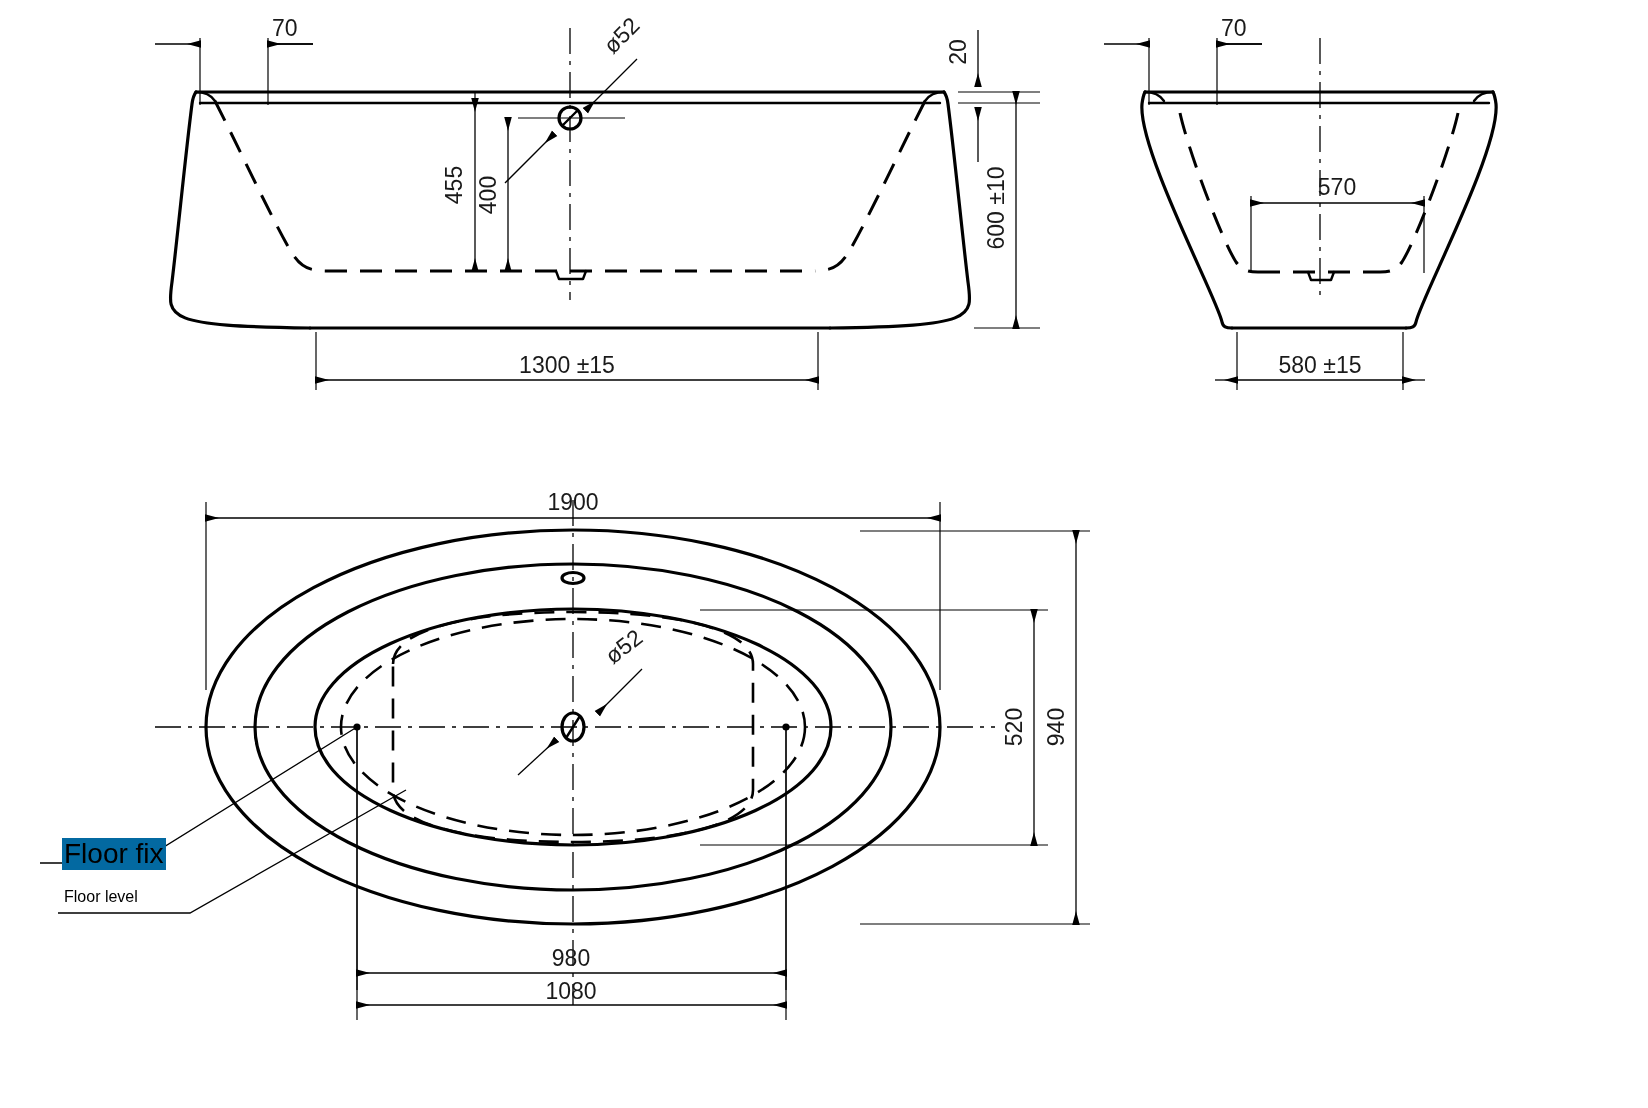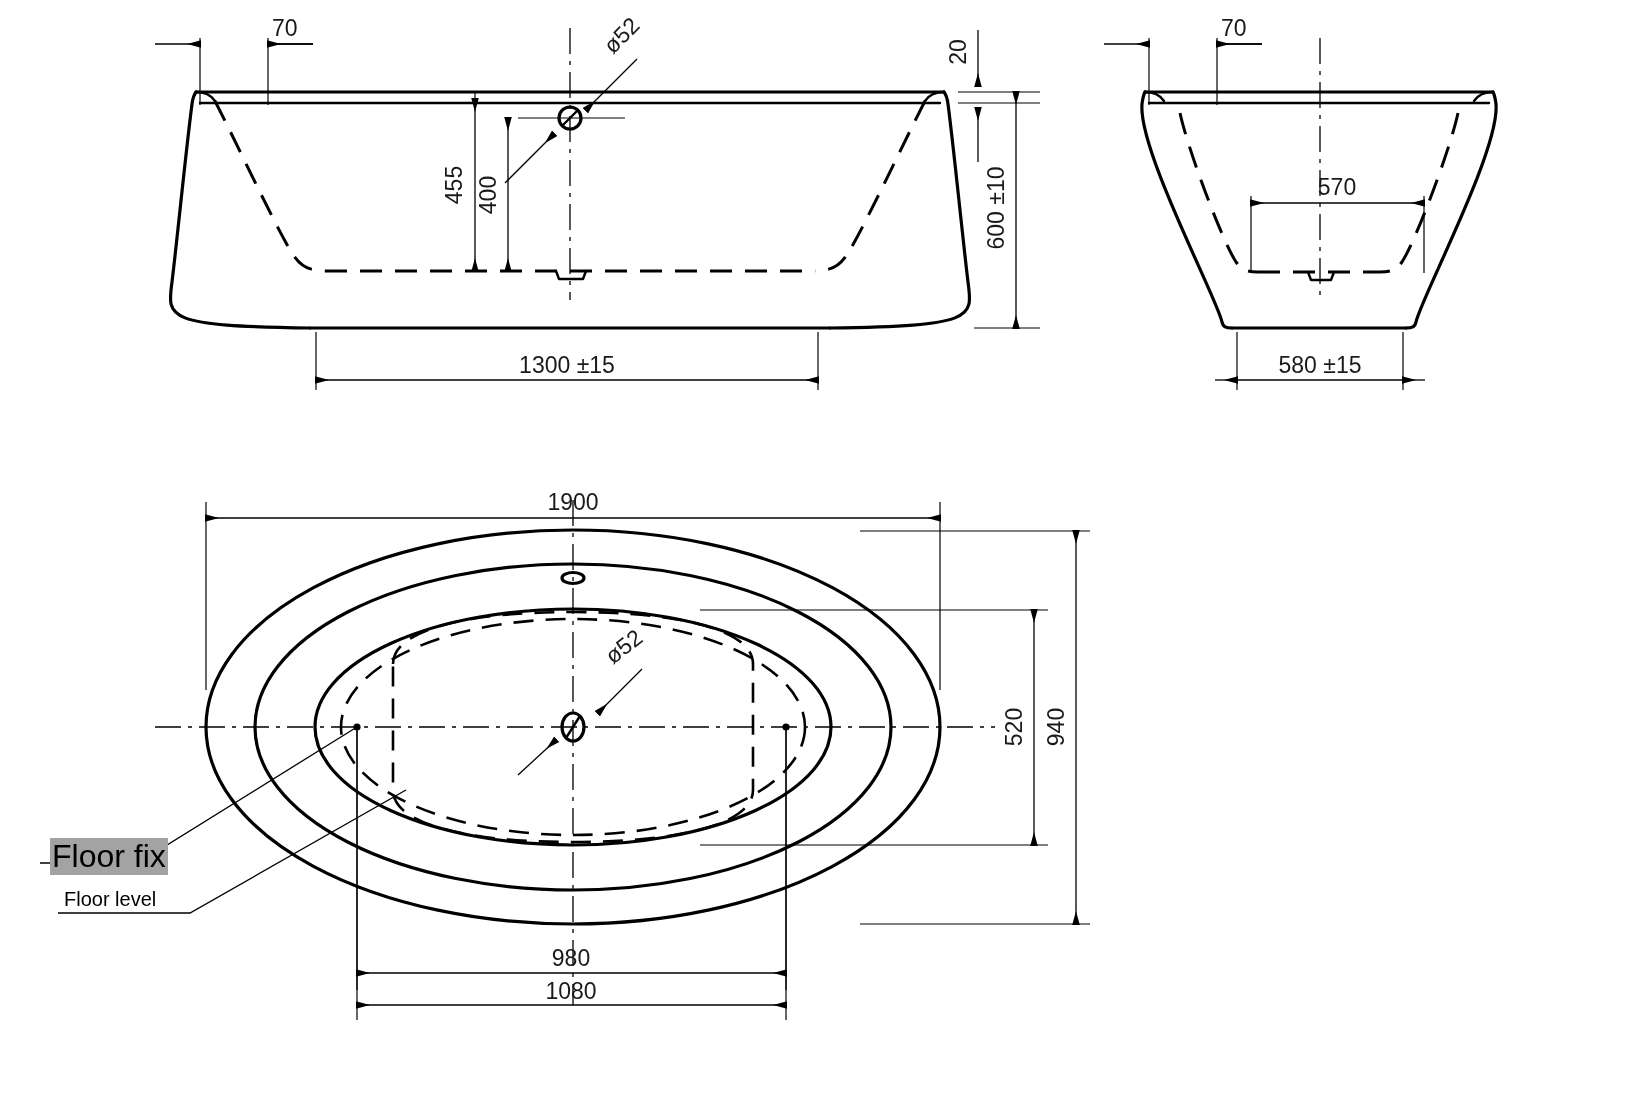--- a/index.html
+++ b/index.html
@@ -193,17 +193,17 @@
 
     <path class="leader" d="M40,863 L138,863 L357,727"></path>
     <text class="labeltext" x="44" y="856"></text>
 
     <path class="leader" d="M58,913 L190,913 L406,790"></path>
     <text class="labeltext" x="62" y="906"></text>
   </g>
 </svg>
 
 <div style="position:absolute;inset:0;pointer-events:none;">
-  <span style="position:absolute;left:50px;top:838px;font-size:32px;background:#a3a3a3;padding:0 2px;">Floor fix</span>
-  <span style="position:absolute;left:62px;top:888px;font-size:20px;background:#fff;padding:0 2px;">Floor level</span>
+  <span style="position:absolute;left:62px;top:838px;font-size:28px;background:#0369a1;padding:0 2px;">Floor fix</span>
+  <span style="position:absolute;left:62px;top:888px;font-size:16px;background:#fff;padding:0 2px;">Floor level</span>
 </div>
 
 </div>
 
 </body></html>

